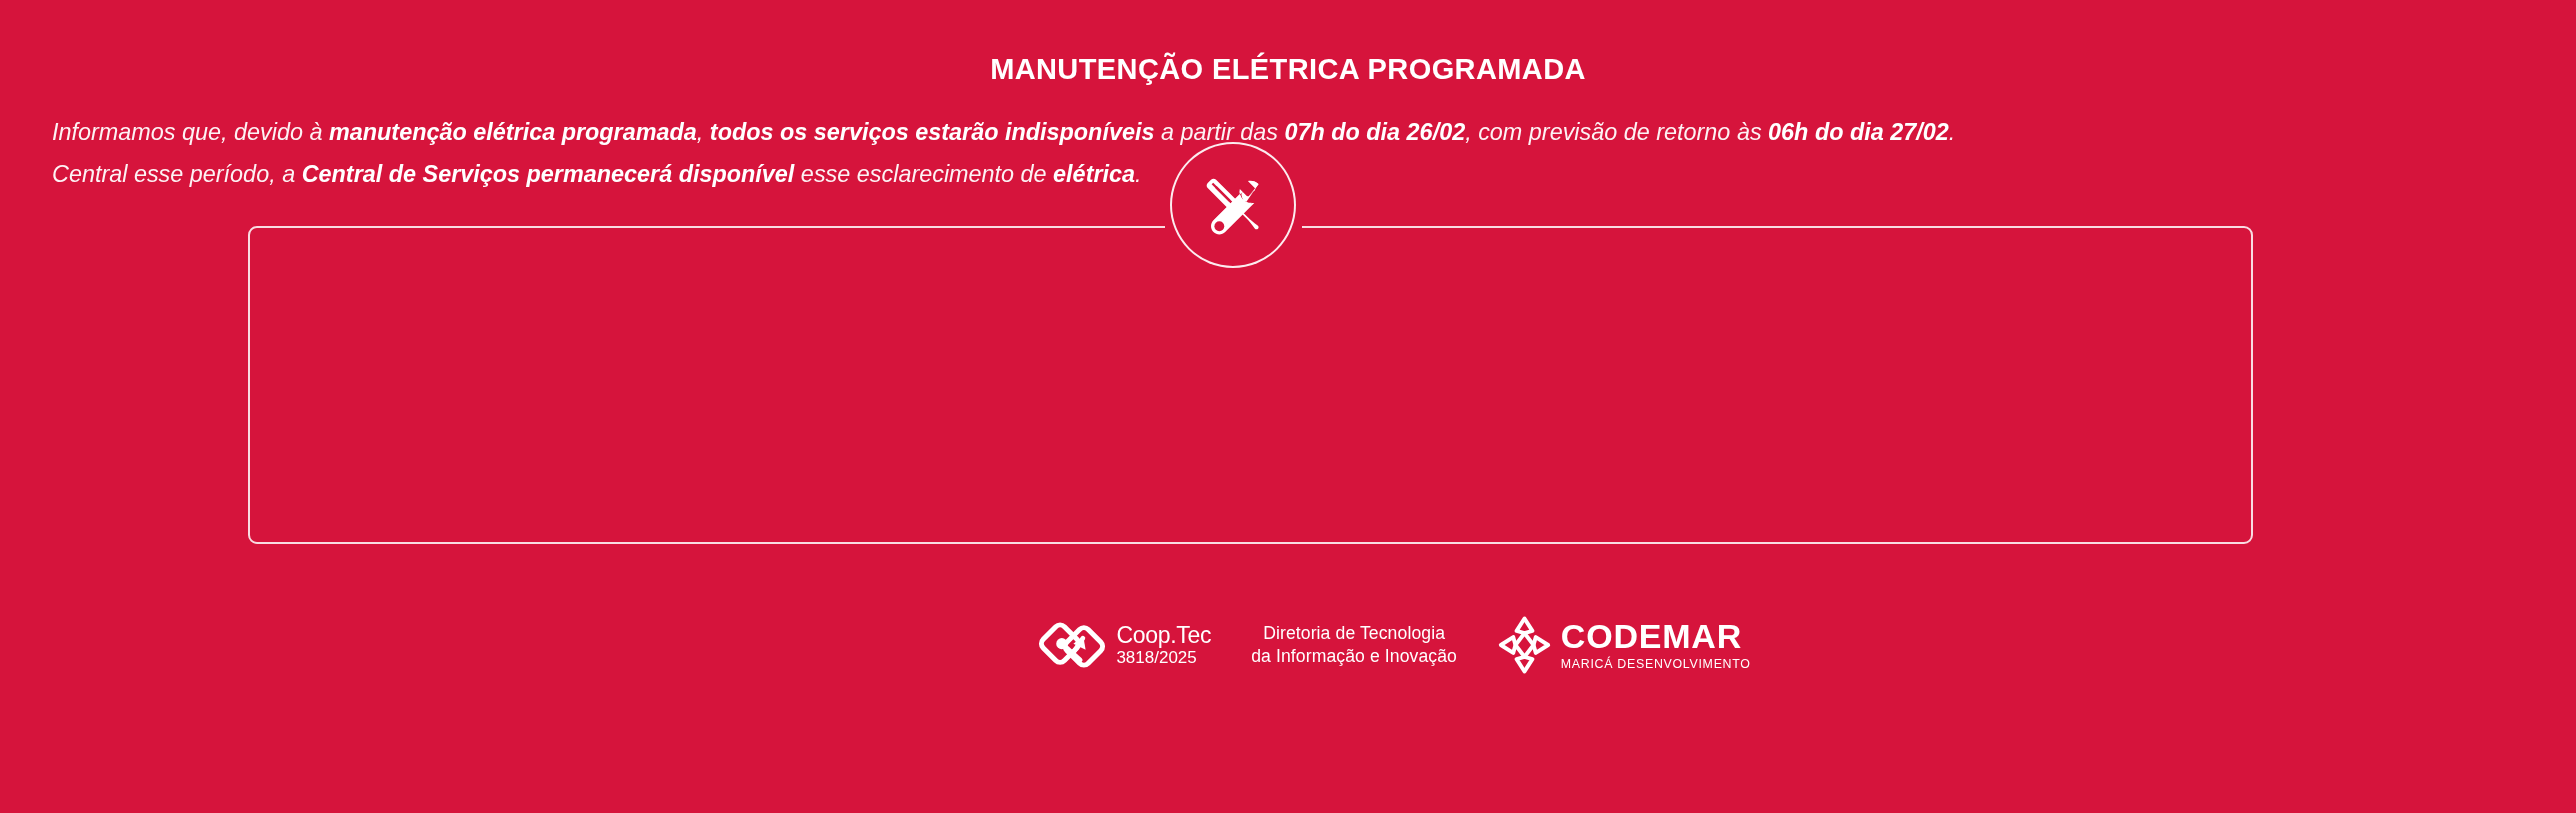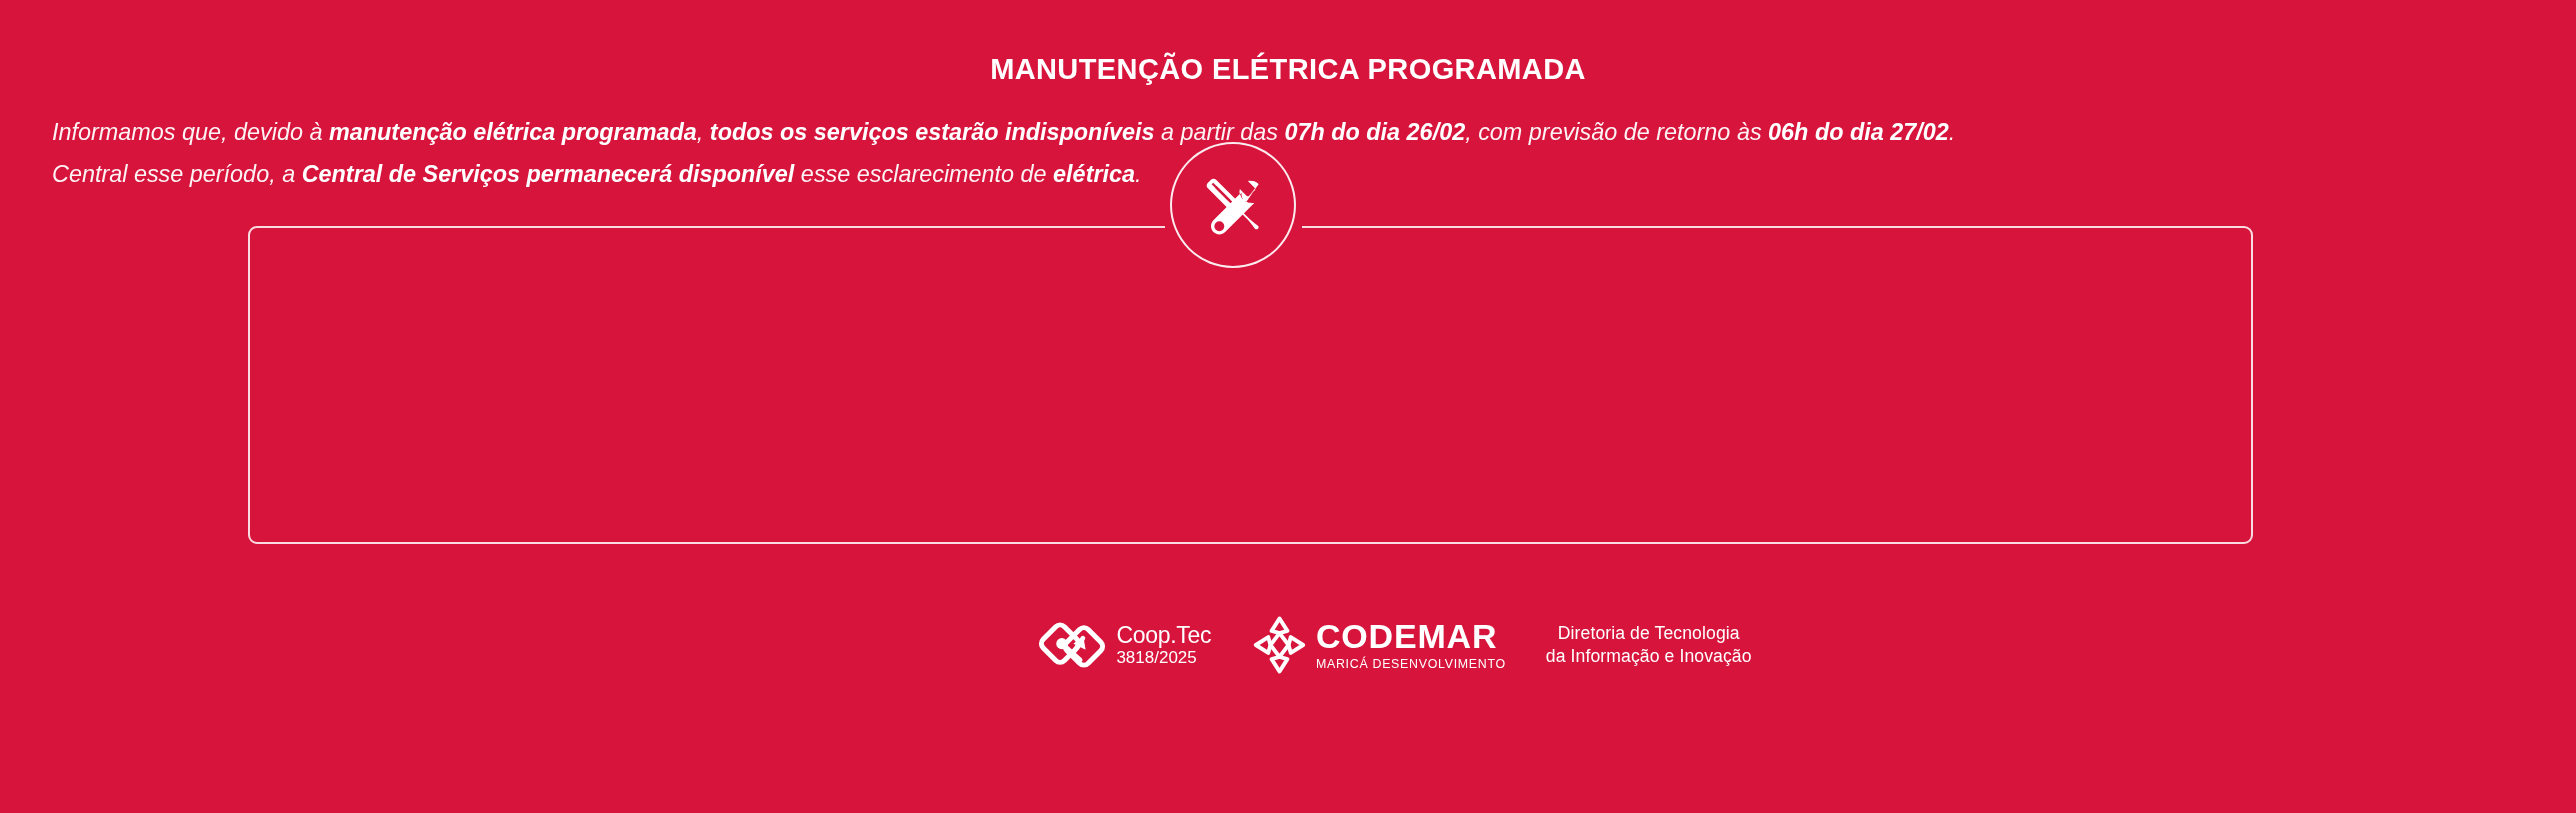--- a/index.html
+++ b/index.html
@@ -251,41 +251,41 @@
           <path d="M66.5 36.5 L70 57 L52 48 Z" fill="#ffffff"></path>
           <path d="M66 40 L50 64" stroke="#ffffff" stroke-width="7" stroke-linecap="round" fill="none"></path>
         </svg>
       </span>
       <span id="cooptec-text">
         <span id="cooptec-name">Coop.Tec</span>
         <span id="cooptec-number">3818/2025</span>
       </span>
     </div>
 
+    <div id="logo-diretoria" class="logo-block">
+      <span>
+        <span>Diretoria de Tecnologia</span>
+        <span>da Informação e Inovação</span>
+      </span>
+    </div>
+
     <div id="logo-codemar" class="logo-block">
       <span>
         <svg class="mark" viewBox="0 0 100 110" aria-hidden="true">
           <g fill="none" stroke="#ffffff" stroke-width="7" stroke-linejoin="round" stroke-linecap="round">
             <path d="M50 8 L64 30 L50 34 L36 30 Z"></path>
             <path d="M92 55 L70 41 L66 55 L70 69 Z"></path>
             <path d="M50 102 L36 80 L50 76 L64 80 Z"></path>
             <path d="M8 55 L30 69 L34 55 L30 41 Z"></path>
             <path d="M50 34 L66 55 L50 76 L34 55 Z"></path>
           </g>
         </svg>
       </span>
       <span id="codemar-text">
         <span id="codemar-name">CODEMAR</span>
         <span id="codemar-sub">MARICÁ DESENVOLVIMENTO</span>
       </span>
     </div>
 
-    <div id="logo-diretoria" class="logo-block">
-      <span>
-        <span>Diretoria de Tecnologia</span>
-        <span>da Informação e Inovação</span>
-      </span>
-    </div>
-
 
   </div>
 </div>
 
 
 </body></html>

